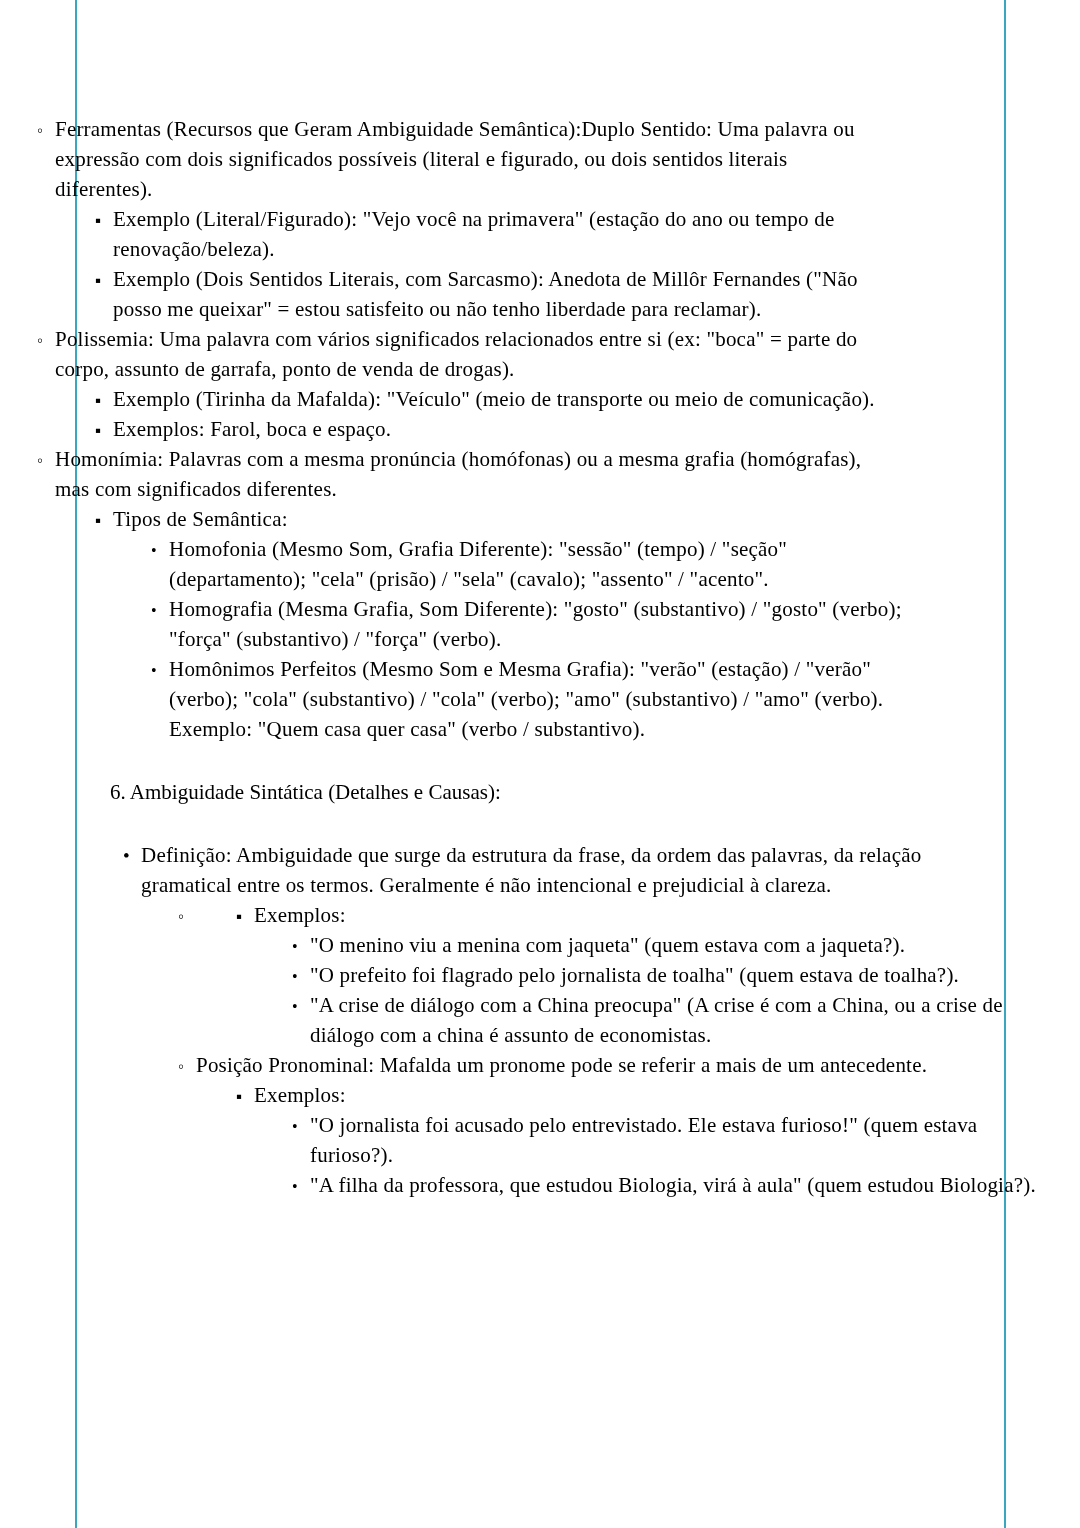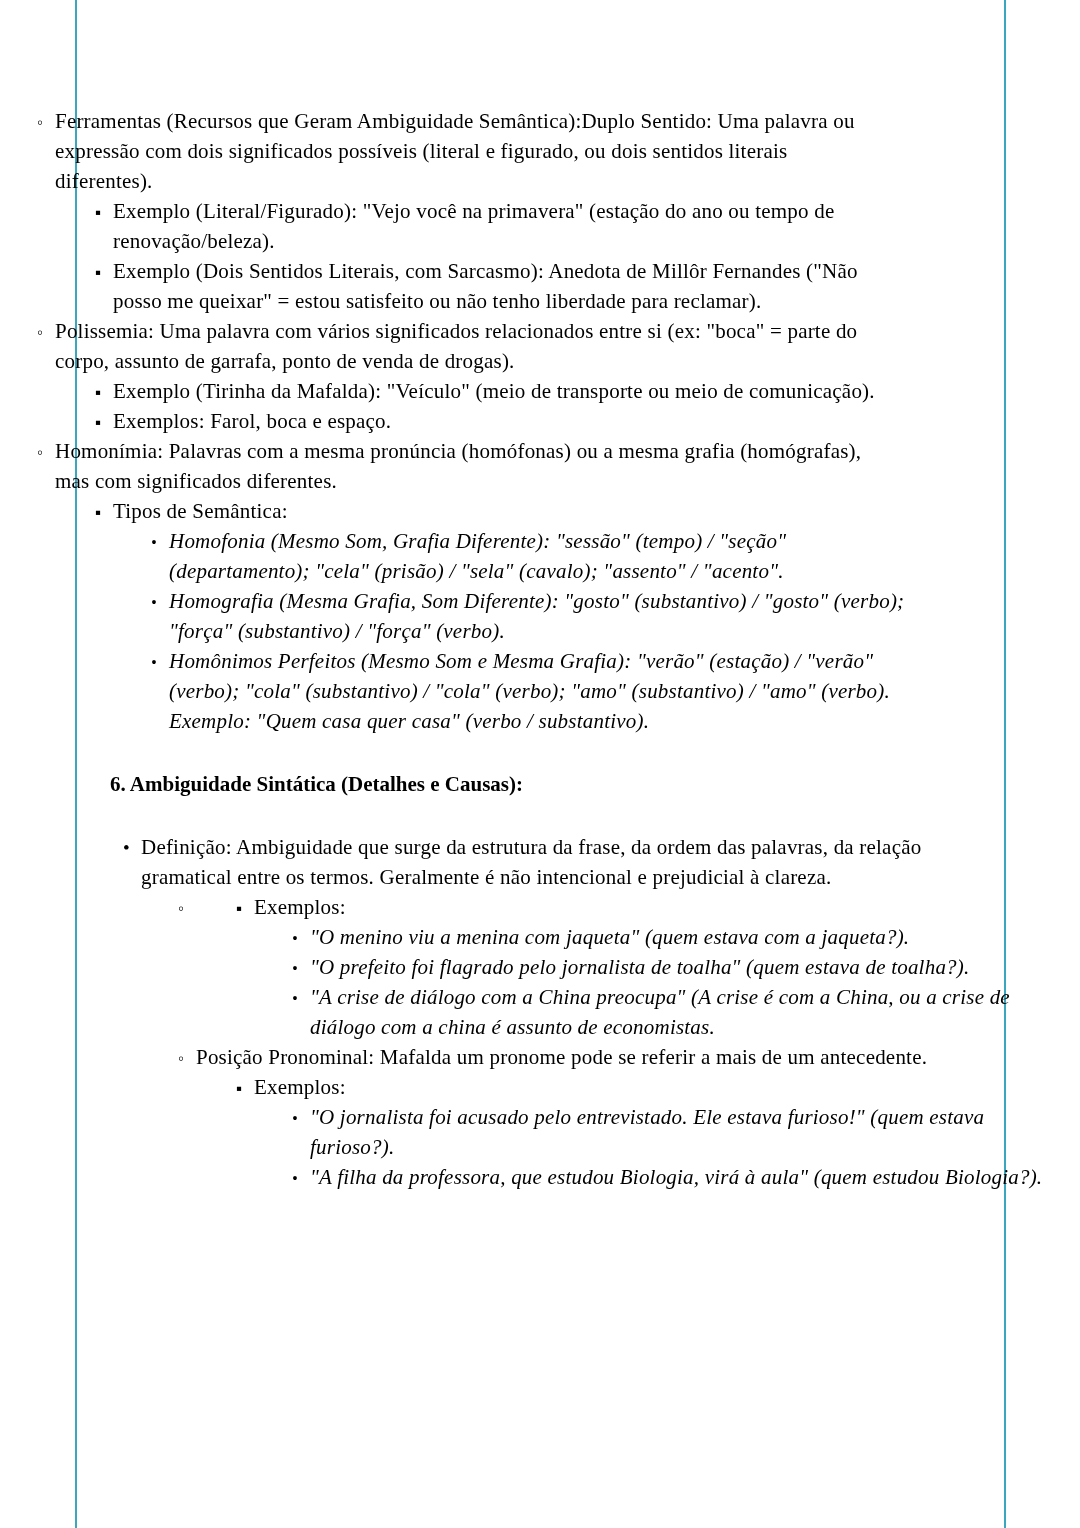--- a/index.html
+++ b/index.html
@@ -23,21 +23,21 @@
     bottom: 0;
     width: 2px;
     background: #3ba7be;
   }
   .page-rule.left  { left: 75px; }
   .page-rule.right { left: 1004px; }
 
   .page-body {
     position: absolute;
     left: 0;
-    top: 8px;
+    top: 16px;
     width: 866px;
     padding-top: 98px;
     box-sizing: border-box;
   }
 
   
   ul.lvl {
     list-style: none;
     margin: 0;
     padding: 0;
@@ -72,28 +72,28 @@
 
   
   .l2 > li.item            { margin-left: 37px; padding-left: 18px; width: 815px; }
   .l2 > li.item > .bullet::before { content: "\25E6"; font-size: 17px; }
 
   
   .l3 > li.item            { margin-left: 40px; padding-left: 18px; width: 777px; }
   .l3 > li.item > .bullet::before { content: "\25AA"; font-size: 17px; }
 
   
-  .l4 > li.item            { margin-left: 38px; padding-left: 18px; width: 739px; font-style: italic; }
+  .l4 > li.item            { margin-left: 38px; padding-left: 18px; width: 739px; }
   .l4 > li.item > .bullet::before { content: "\2022"; font-size: 16px; }
 
   
   .section-heading {
     font-size: 21px;
     line-height: 30px;
-    font-weight: bold;
+    font-weight: normal;
     margin: 0;
     padding: 0;
     margin-left: 110px;
     width: 860px;
   }
 
   .gap-before-heading { height: 33px; }
   .gap-after-heading  { height: 33px; }
   .tail-space         { height: 160px; }
 </style>

